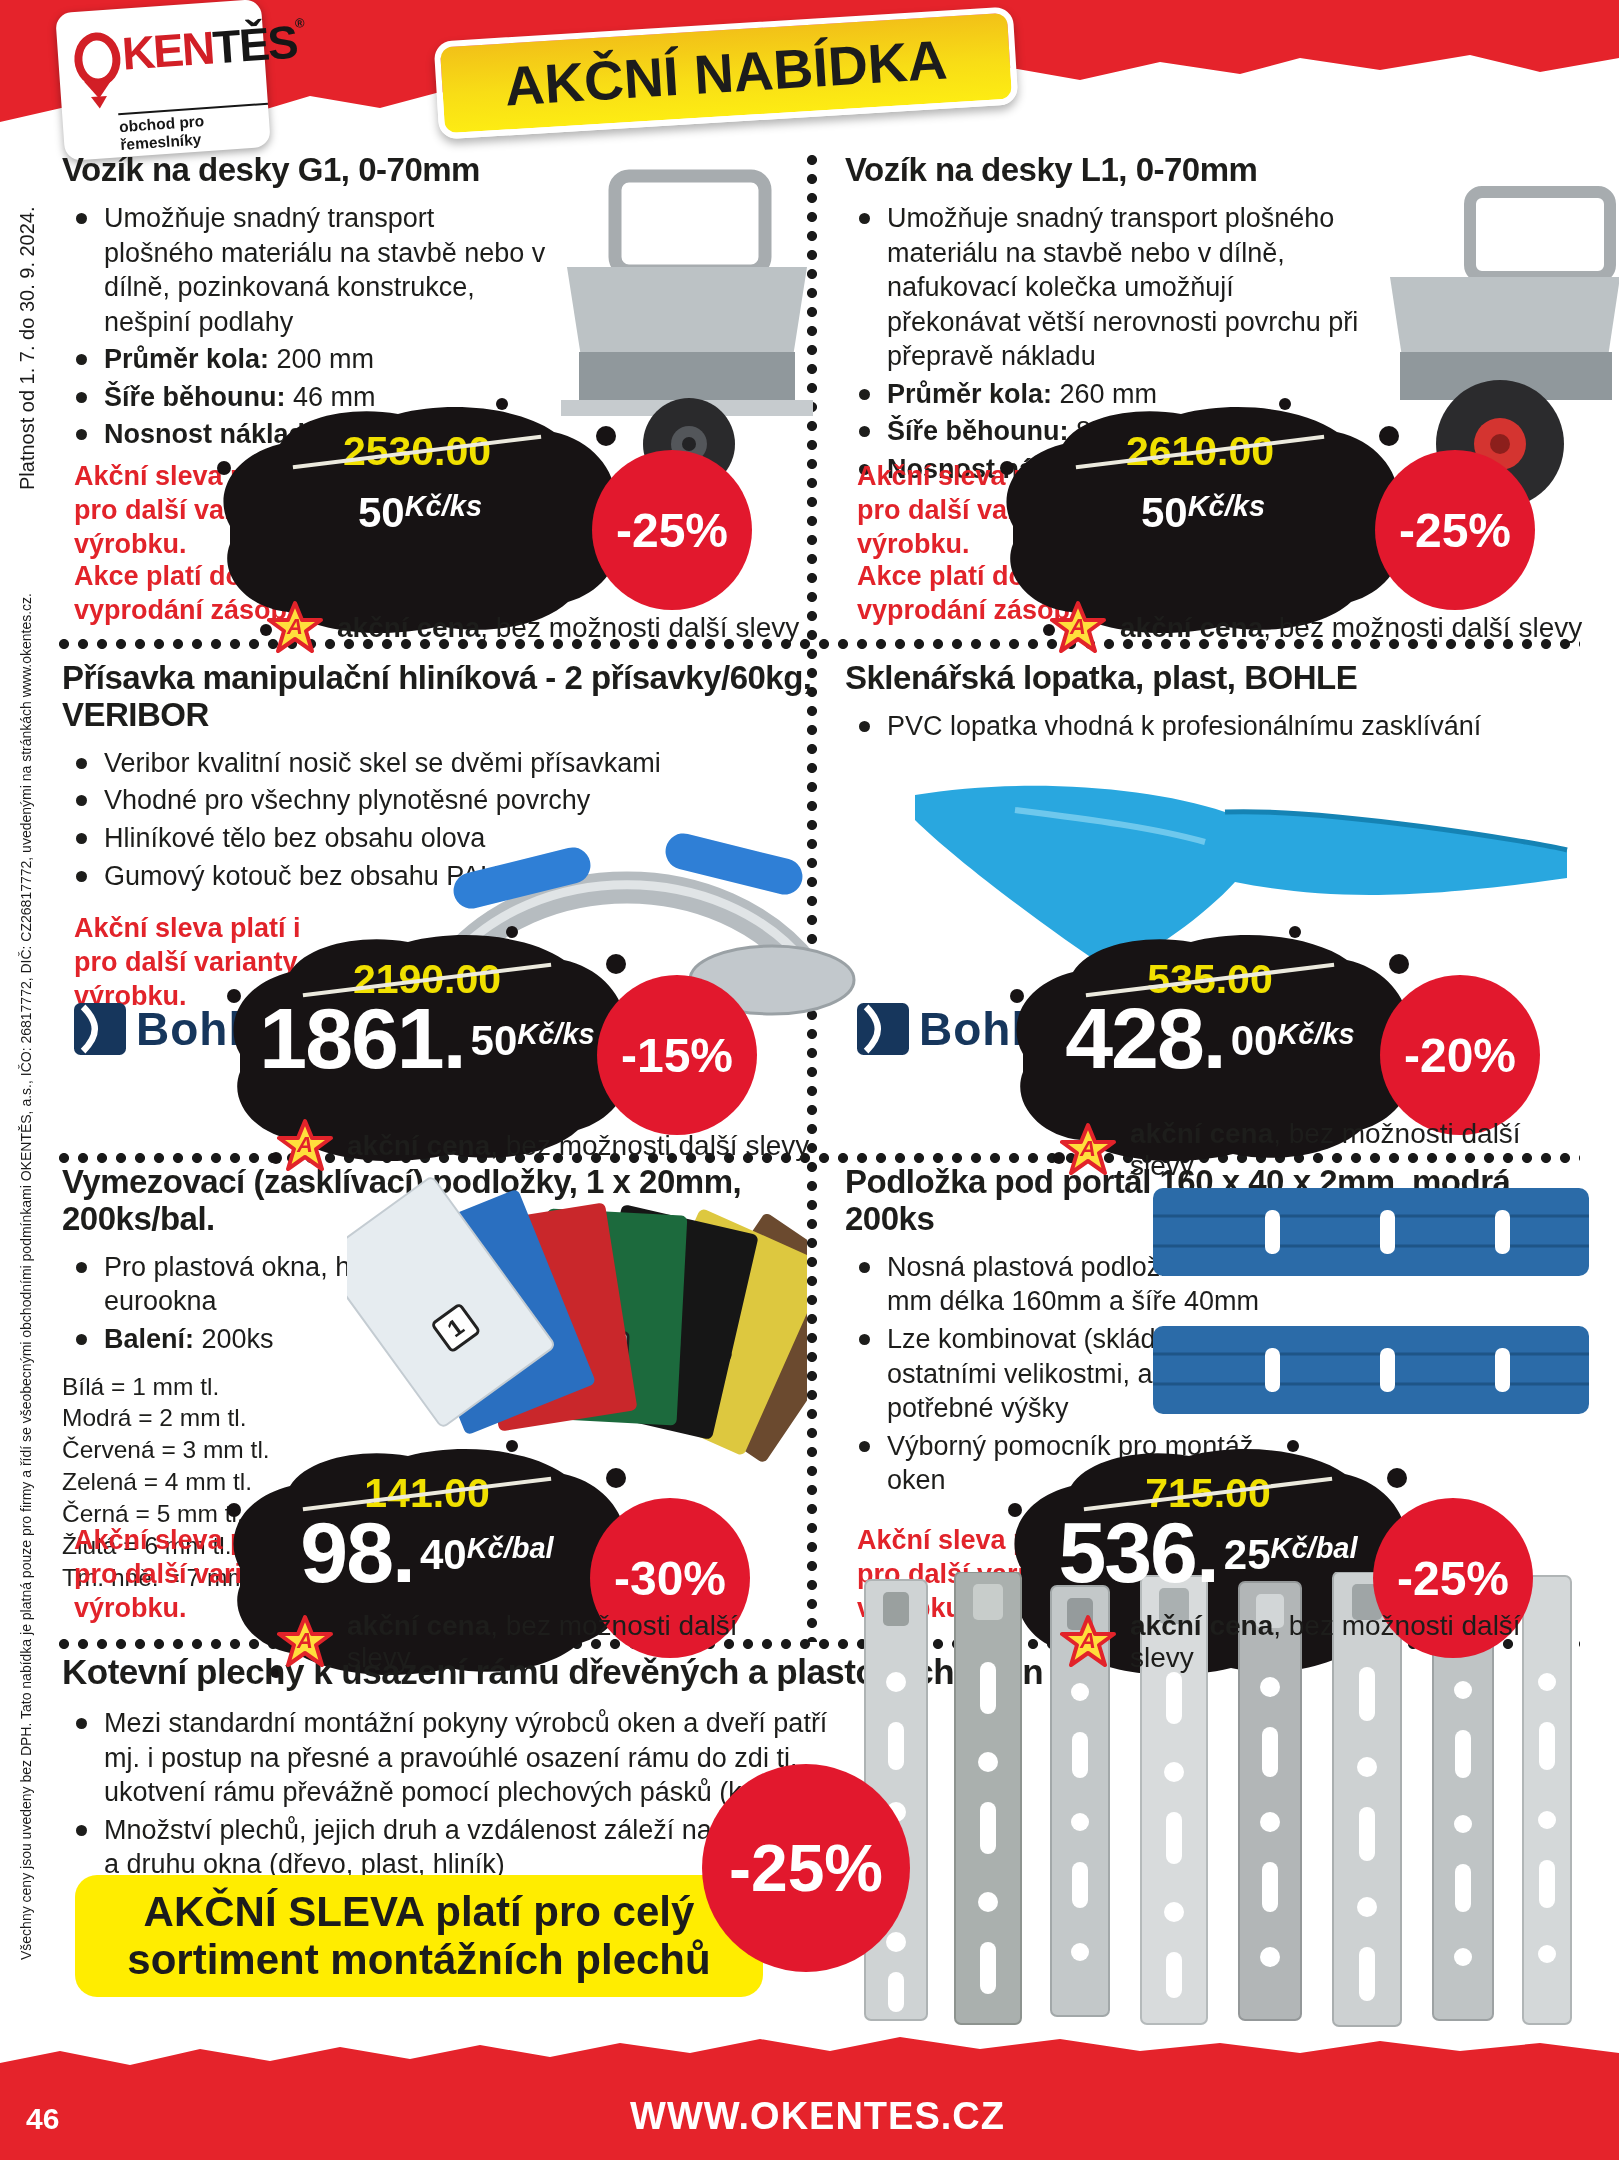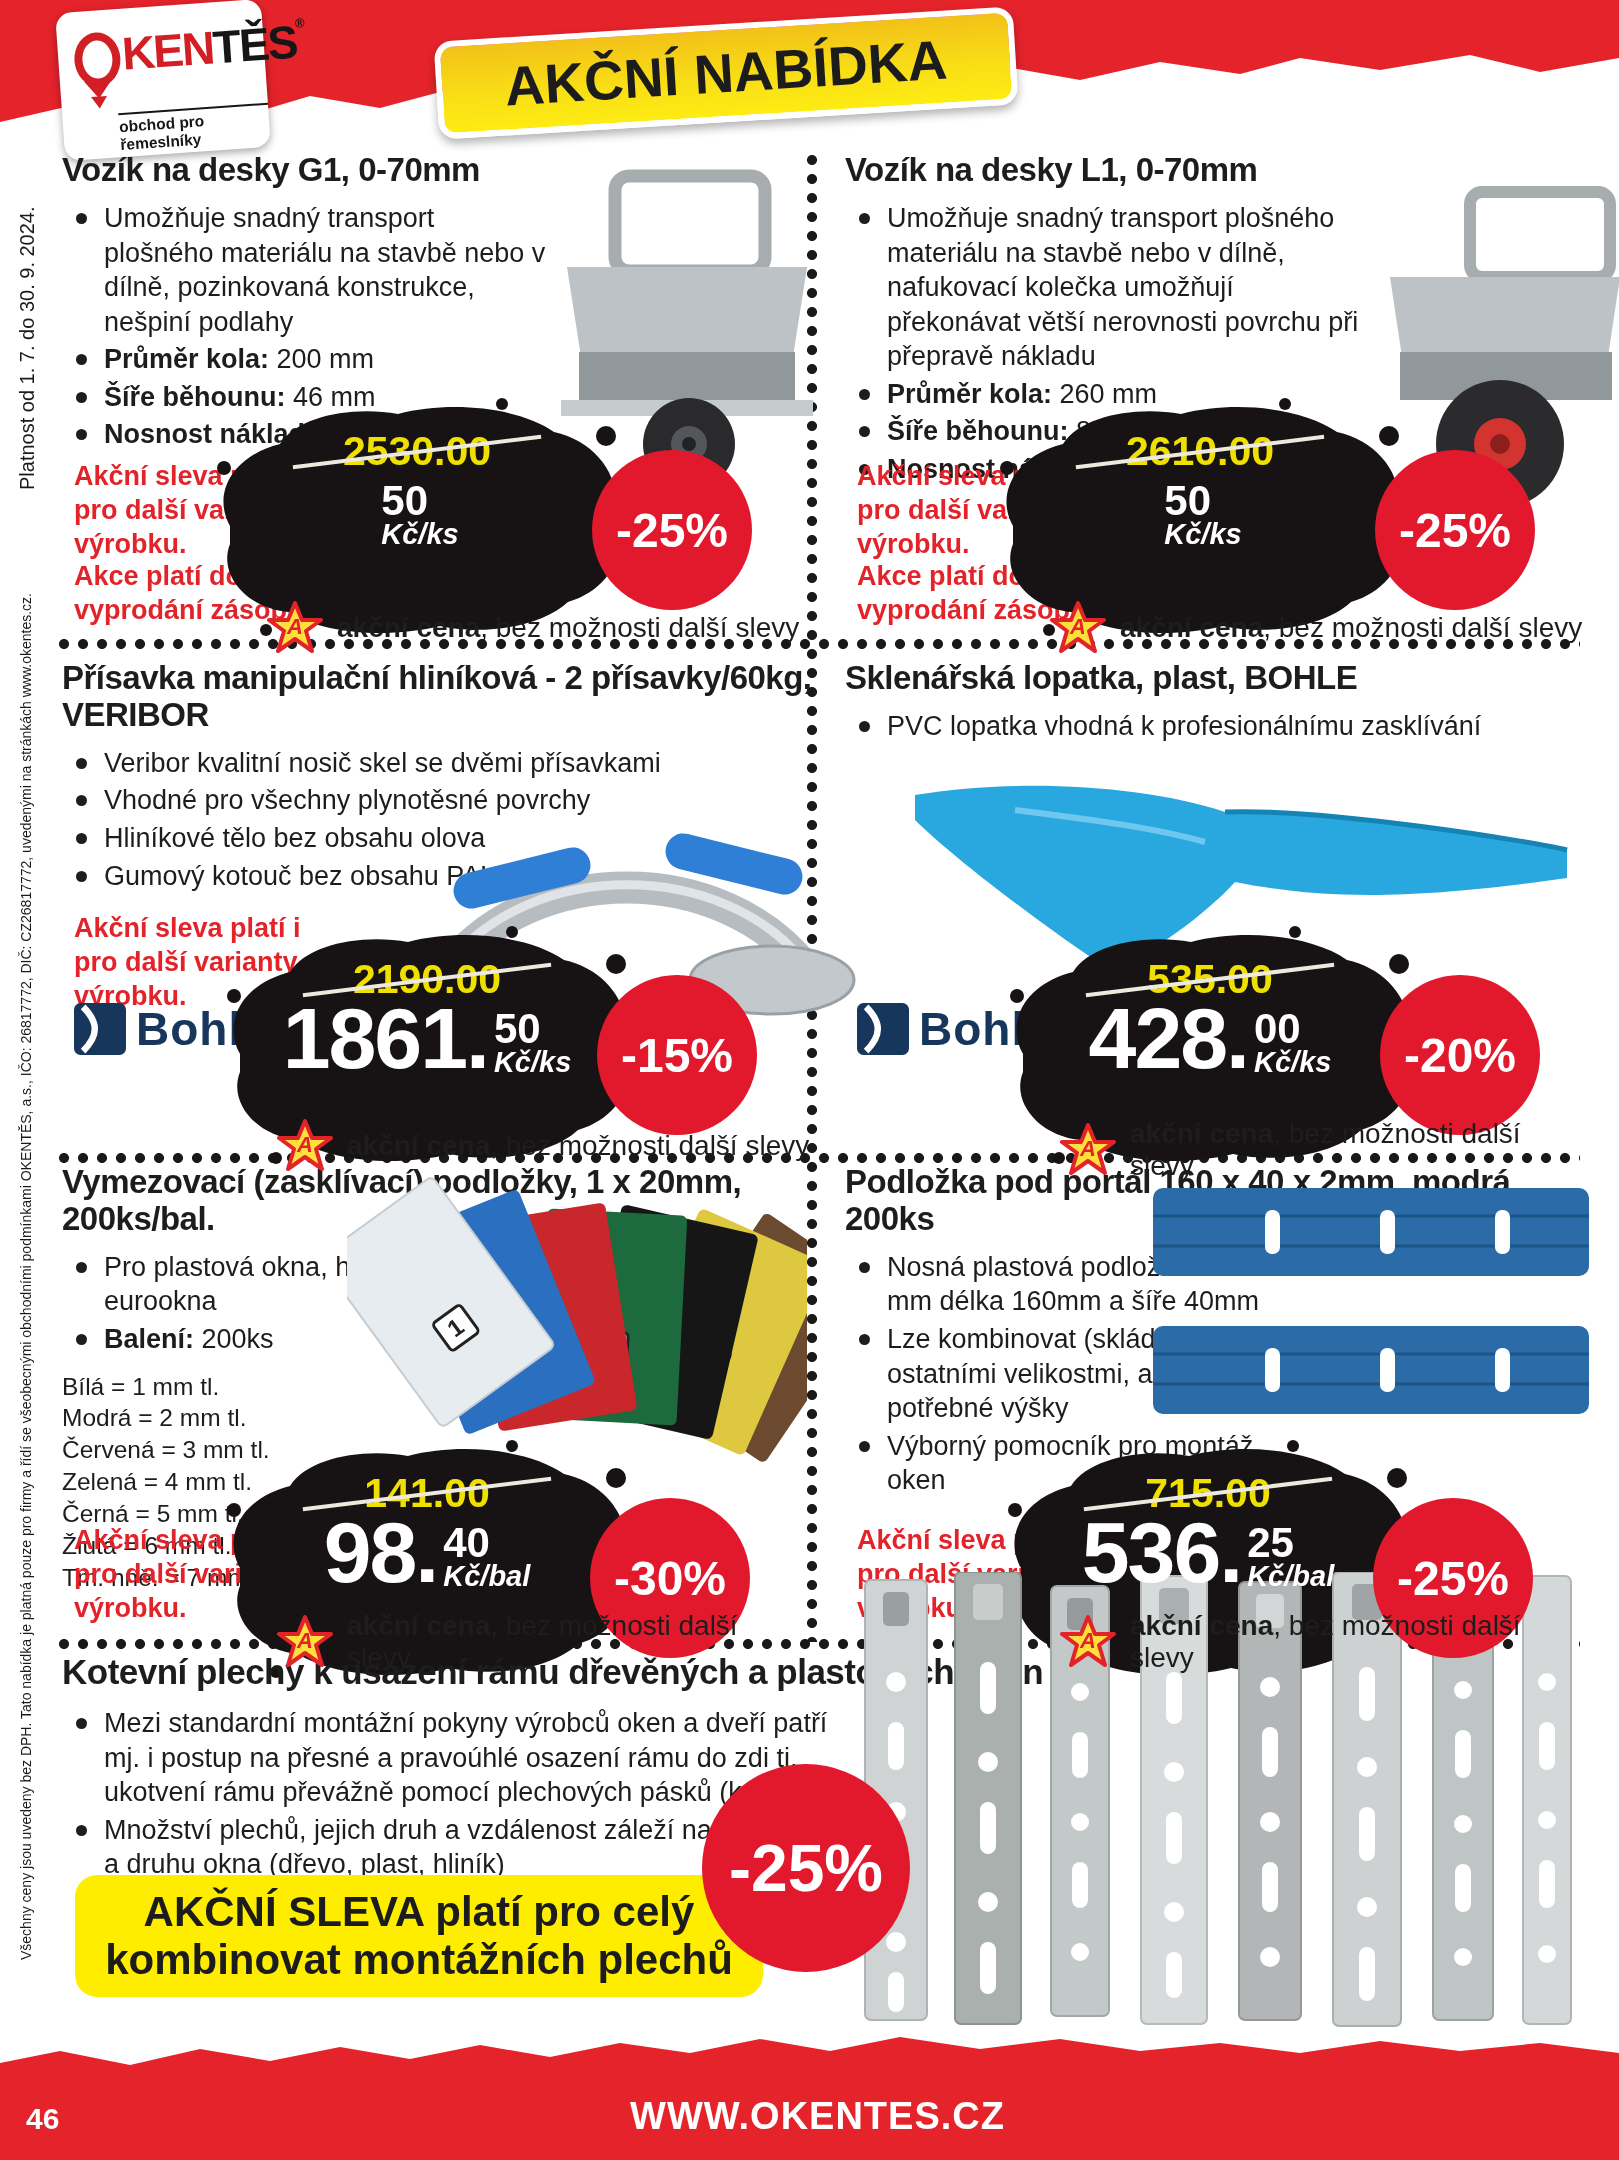--- a/index.html
+++ b/index.html
@@ -45,21 +45,21 @@
   .bullets li::before{content:"";position:absolute;left:10px;top:12px;width:11px;height:11px;border-radius:50%;background:#1d1d1b;}
   .color-list{font-size:24.5px;line-height:1.3;margin-top:14px;}
   .promo{position:absolute;color:#e2232a;font-weight:bold;font-size:27px;line-height:1.25;}
   
   .splash{position:absolute;width:430px;height:240px;}
   .splash .blob{position:absolute;left:0;top:0;width:100%;height:100%;}
   .old{position:relative;text-align:center;color:#f0e000;font-size:41px;font-weight:bold;margin-top:30px;z-index:2;}
   .old::after{content:"";position:absolute;left:50%;top:52%;width:250px;height:4px;background:#eceade;transform:translate(-50%,-50%) rotate(-7deg);}
   .price-line{position:relative;display:flex;justify-content:center;align-items:flex-start;color:#fff;z-index:2;margin-top:-4px;}
   .price-main{font-size:86px;font-weight:bold;line-height:.92;letter-spacing:-2px;}
-  .price-frac{display:flex;flex-direction:column;margin-left:6px;margin-top:10px;line-height:.95;}
+  .price-frac{display:flex;flex-direction:row;margin-left:6px;margin-top:22px;line-height:.95;}
   .price-dec{font-size:42px;font-weight:bold;}
   .price-unit{font-size:29px;font-weight:bold;font-style:italic;}
   .disc{position:absolute;width:160px;height:160px;border-radius:50%;background:#e2182d;color:#fff;
     display:flex;align-items:center;justify-content:center;font-weight:bold;font-size:48px;z-index:3;}
   .star-line{position:absolute;display:flex;align-items:center;gap:14px;font-size:28px;z-index:3;}
   .star-line svg{width:56px;height:56px;flex:0 0 auto;}
   
   .bohle{position:absolute;display:flex;align-items:center;gap:10px;}
   .bohle svg{width:52px;height:52px;}
   .bohle-text{color:#16365c;font-size:46px;font-weight:bold;letter-spacing:1px;}
@@ -408,21 +408,21 @@
   </div>
 
   <div class="bottom-sec">
     <h2 class="bottom-title">Kotevní plechy k usazení rámu dřevěných a plastových oken</h2>
     <ul class="bullets" style="width:770px">
       <li>Mezi standardní montážní pokyny výrobců oken a dveří patří mj. i postup na přesné a pravoúhlé osazení rámu do zdi tj. ukotvení rámu převážně pomocí plechových pásků (kotev)</li>
       <li>Množství plechů, jejich druh a vzdálenost záleží na velikosti a druhu okna (dřevo, plast, hliník)</li>
       <li>Kotevní plechy jsou vyrobeny z pozinkovaného plechu tl. 1,5 (1,3) mm, přímé hladké pro okna dřevěná, s tvarovými úchyty pro okna plastová a hliníková</li>
     </ul>
     <div class="disc-big">-25%</div>
-    <div class="highlight-box">AKČNÍ SLEVA platí pro celý kombinovat montážních plechů</div>
+    <div class="highlight-box">AKČNÍ SLEVA platí pro celý sortiment montážních plechů</div>
   </div>
 
   <svg class="prod-img" style="left:855px;top:1572px;width:720px;height:468px" viewBox="0 0 720 468">
     <g>
       <rect x="10" y="8" width="62" height="440" rx="6" fill="#cfd3d4" stroke="#aeb3b4" stroke-width="2"></rect>
       <rect x="28" y="20" width="26" height="34" rx="5" fill="#9aa09f"></rect>
       <circle cx="41" cy="110" r="10" fill="#fff"></circle>
         <rect x="33" y="150" width="16" height="48" rx="8" fill="#fff"></rect>
       <circle cx="41" cy="240" r="10" fill="#fff"></circle>
         <rect x="33" y="280" width="16" height="48" rx="8" fill="#fff"></rect>

